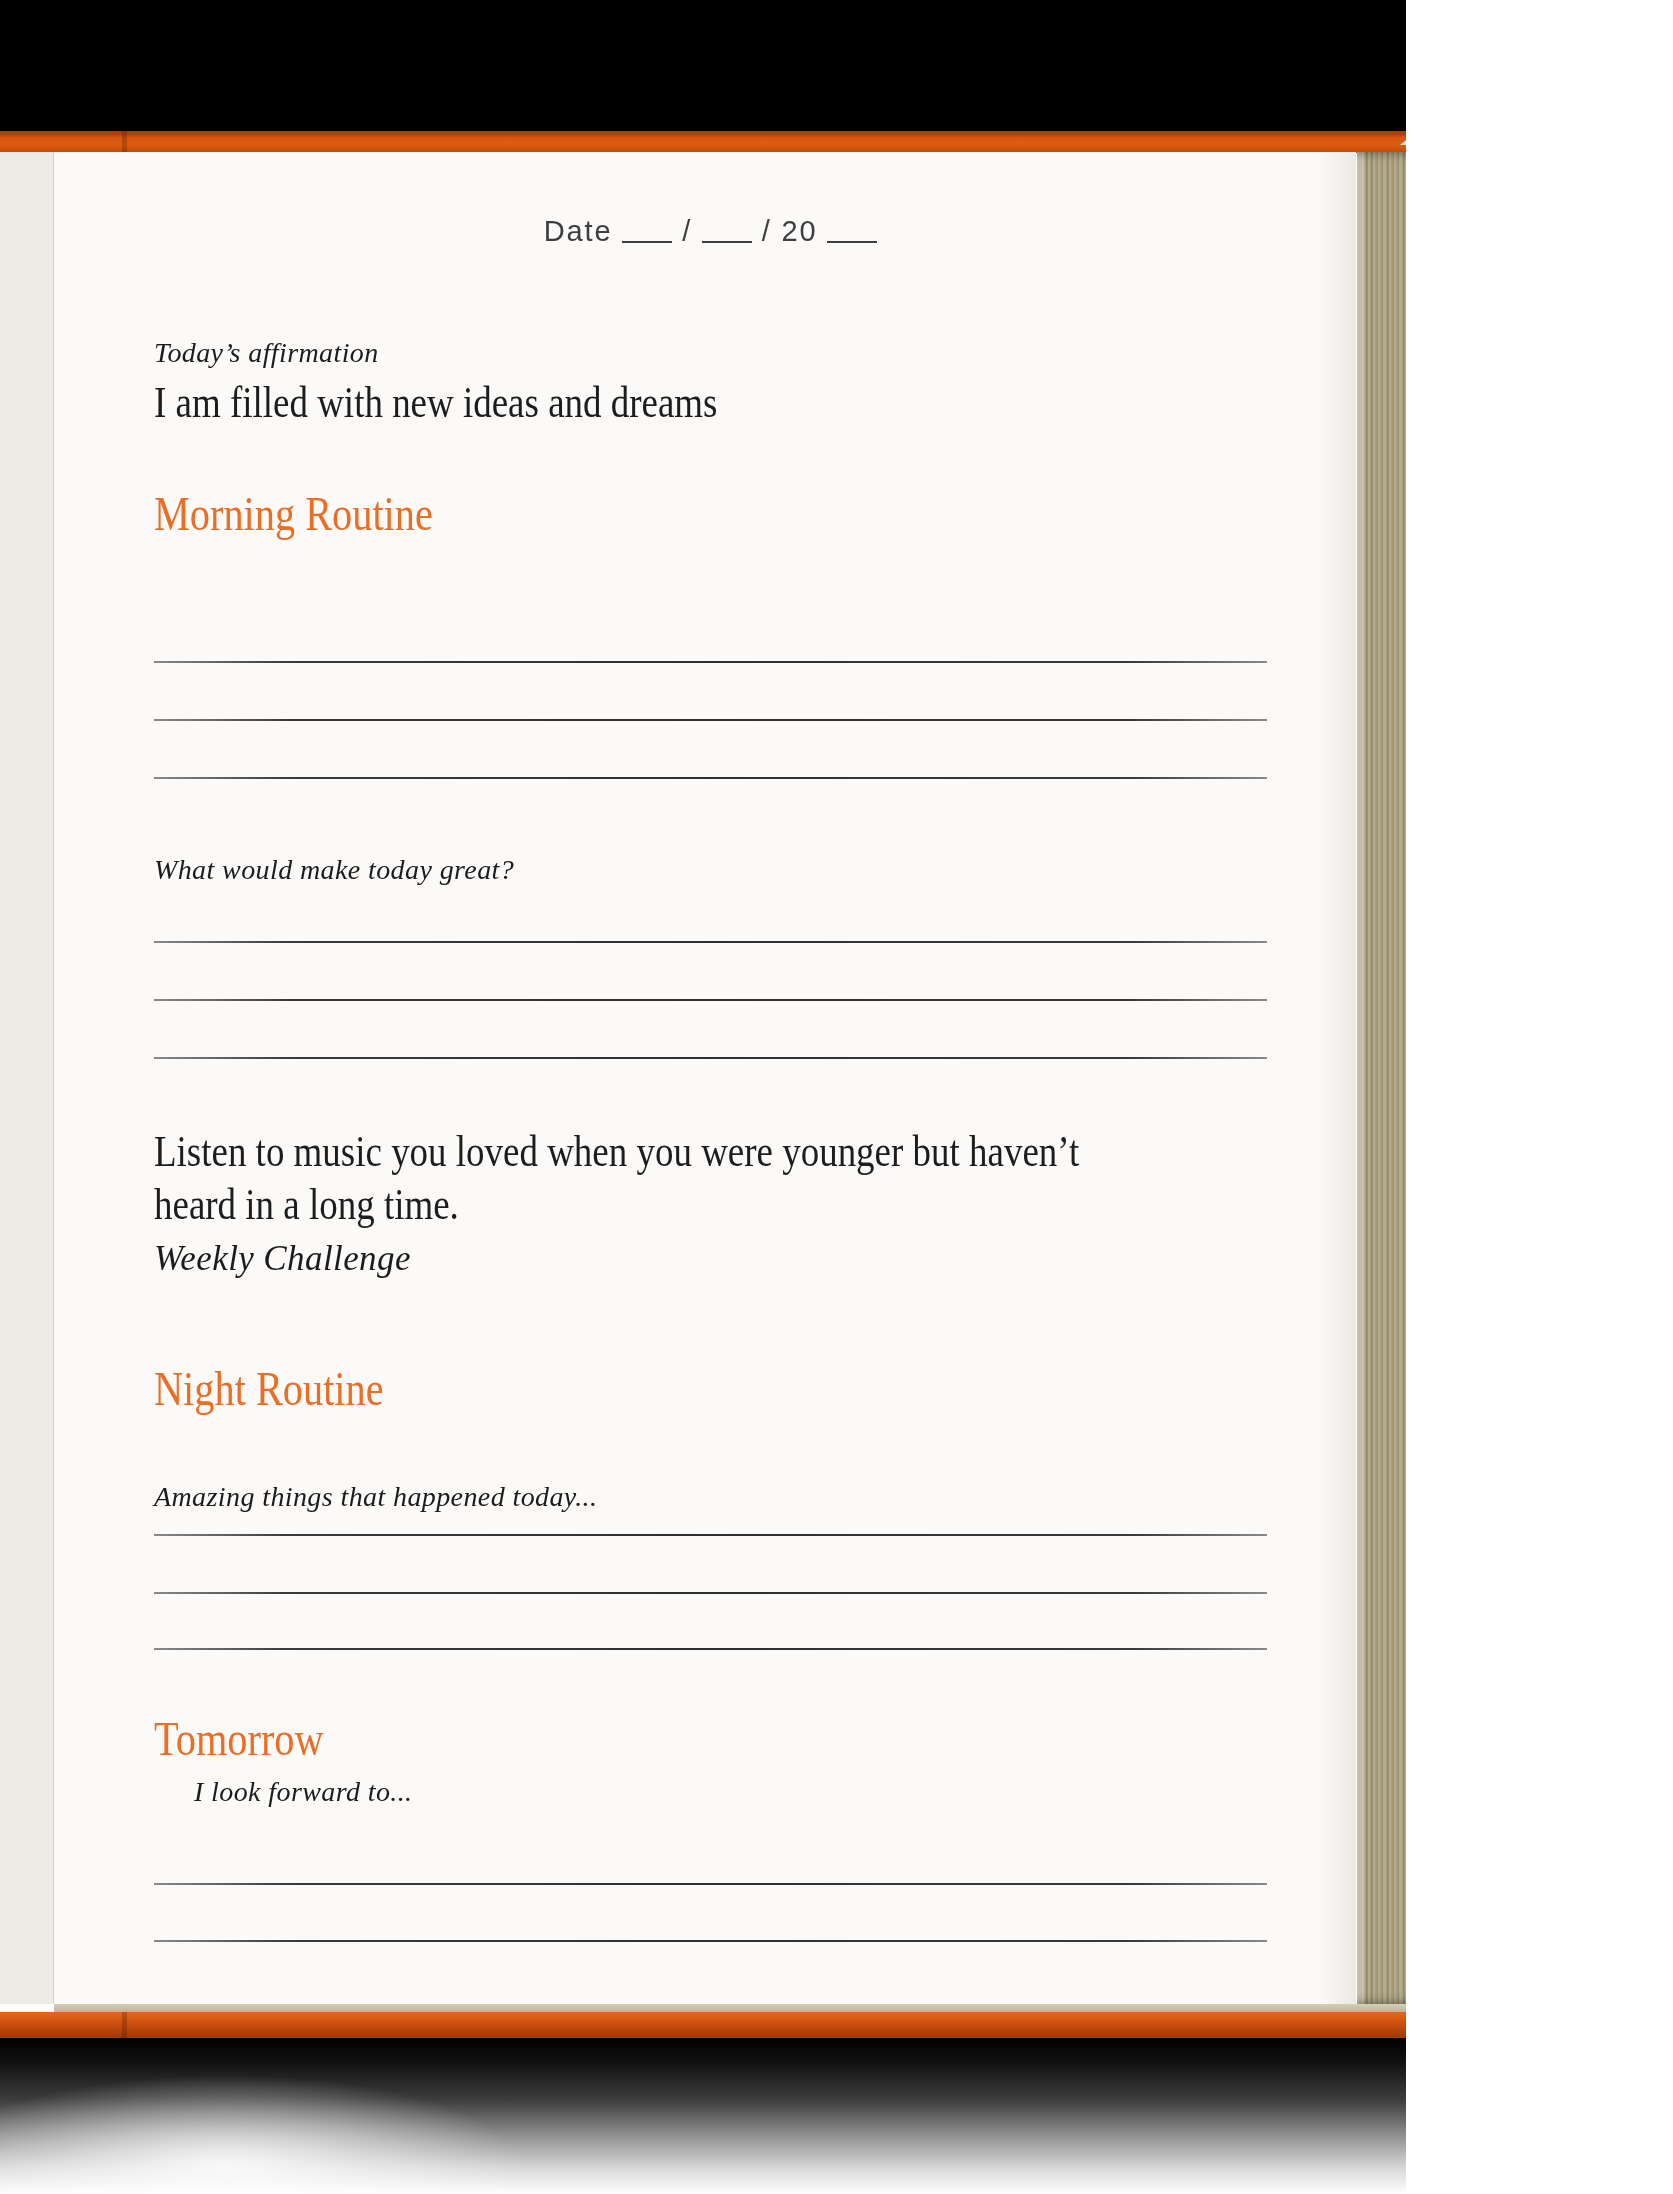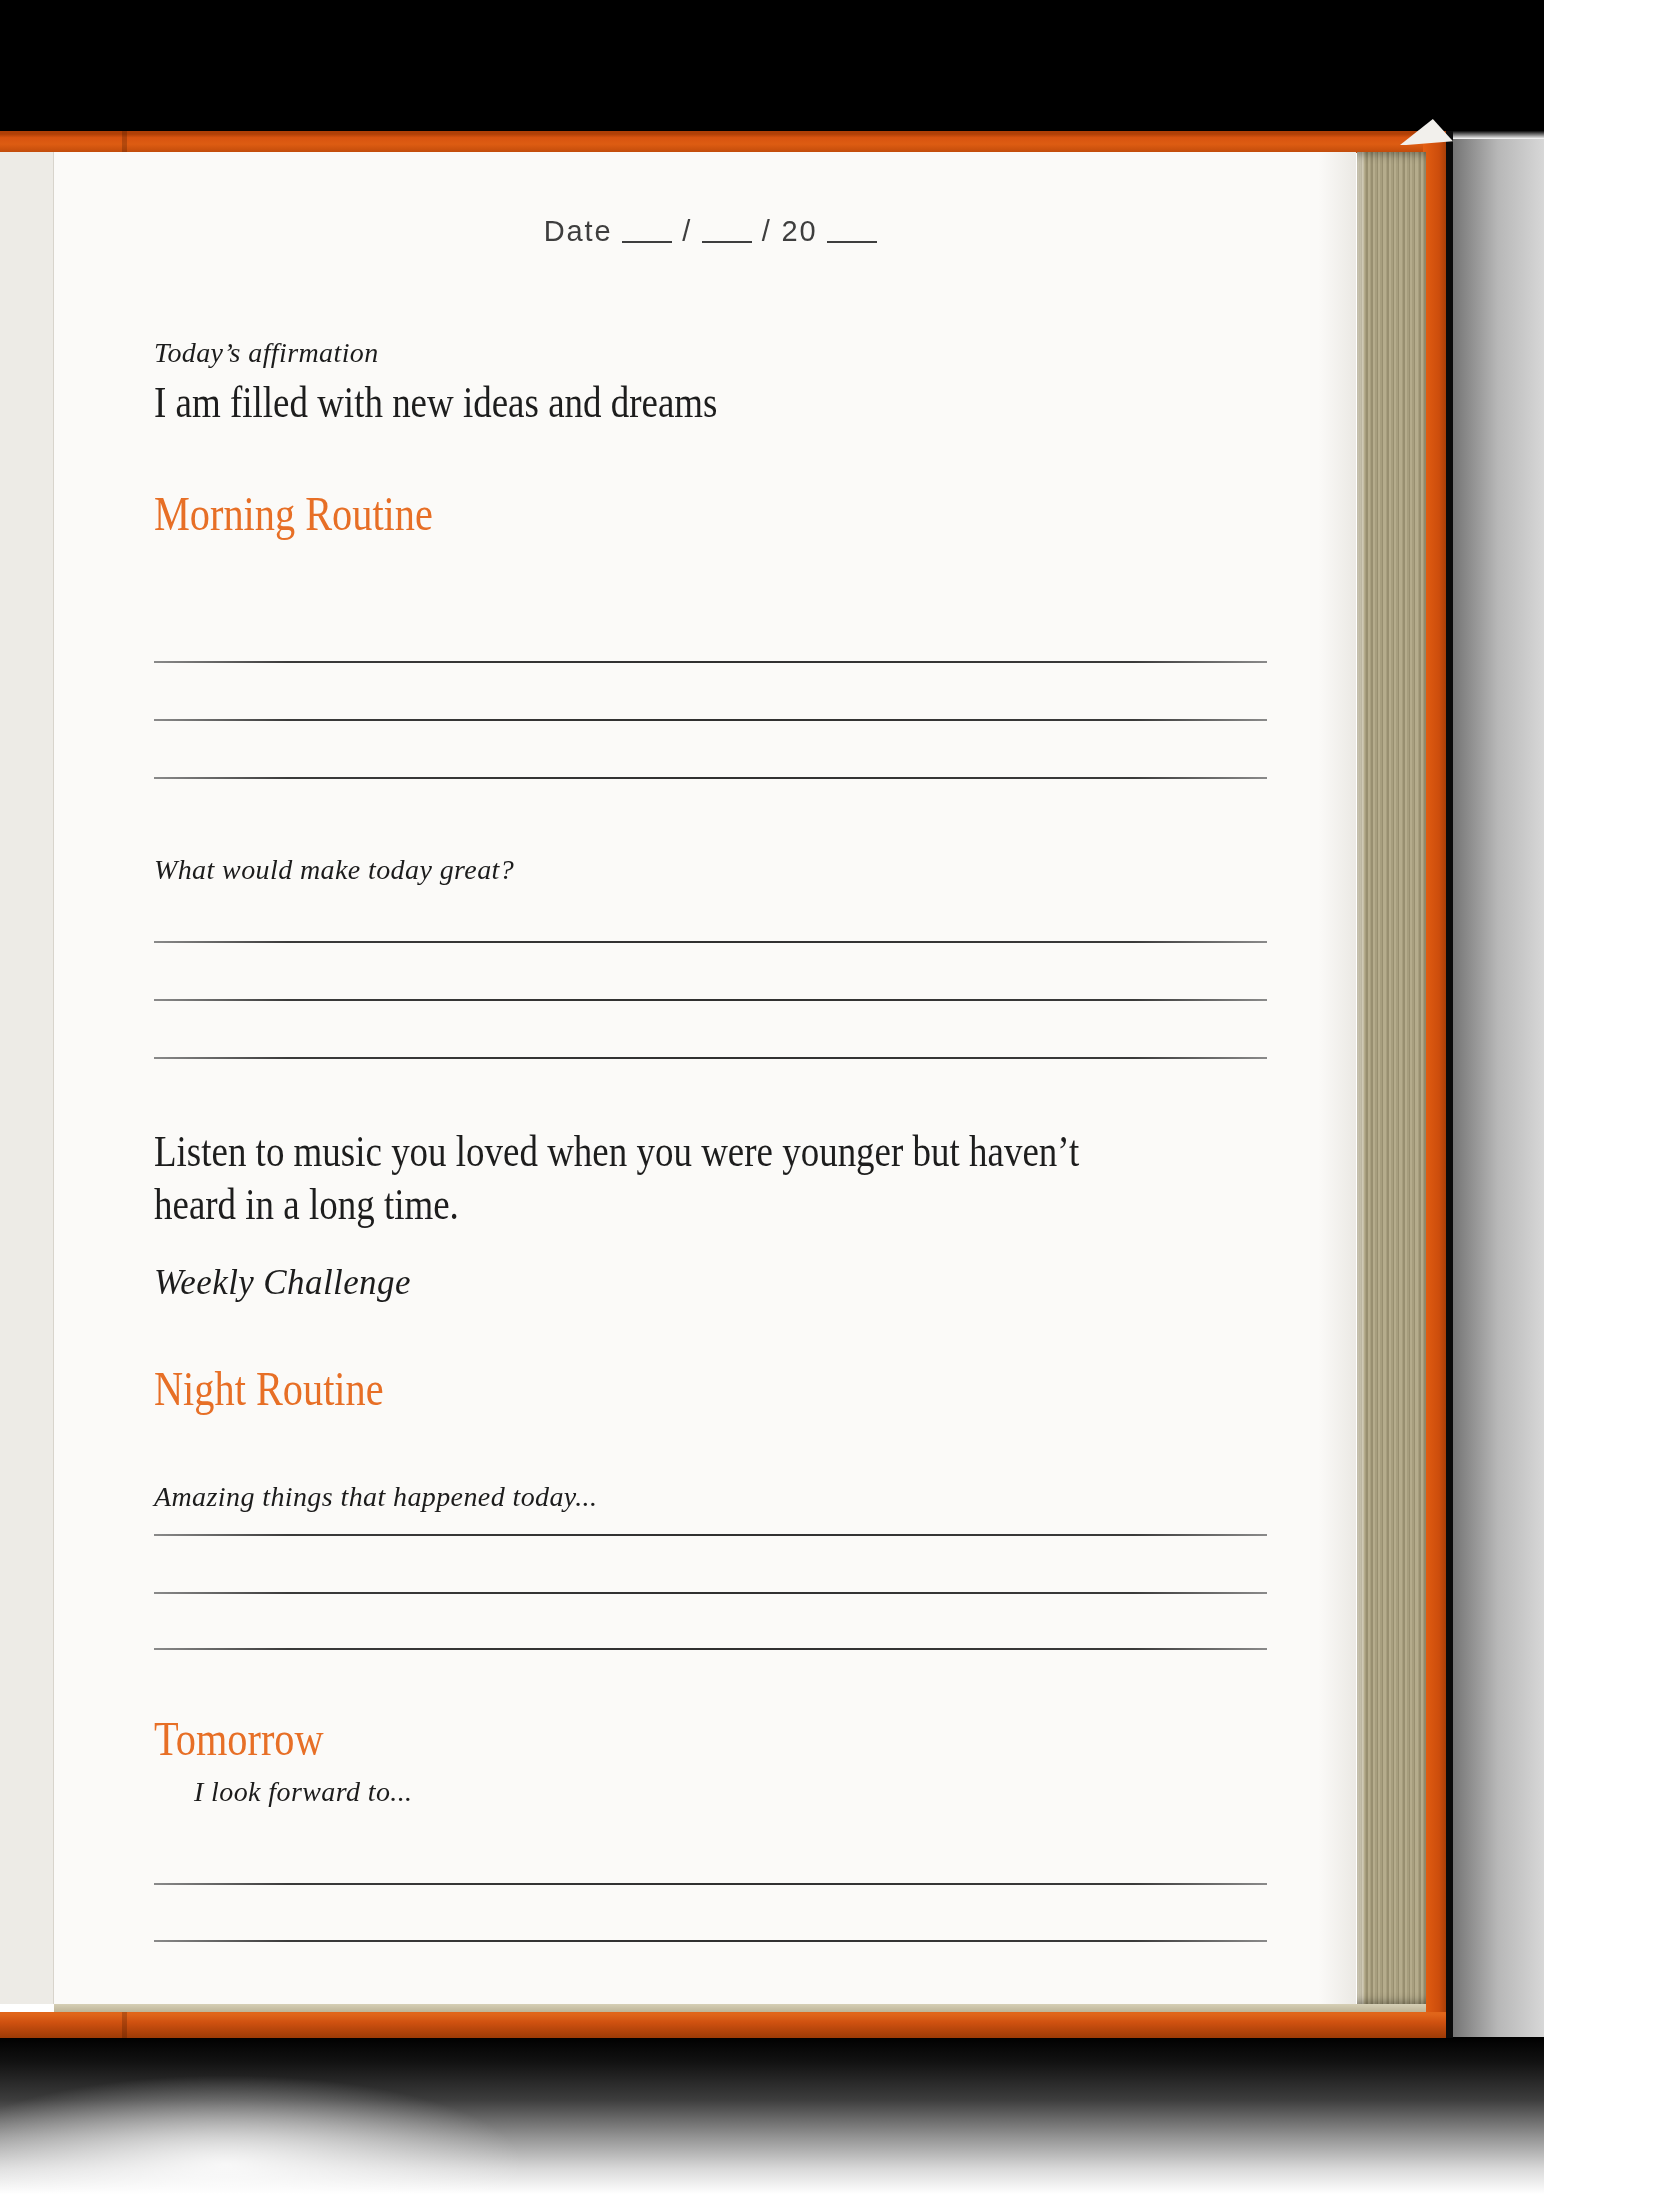--- a/index.html
+++ b/index.html
@@ -1,16 +1,16 @@
 <!DOCTYPE html>
 <html style="font-size:12px"><head>
 <meta charset="utf-8">
 <style>
   html,body{margin:0;padding:0;background:#ffffff;}
-  .scene{position:relative;width:1544px;height:2194px;background:#ffffff;overflow:hidden;
+  .scene{position:relative;width:1406px;height:2194px;background:#ffffff;overflow:hidden;
          font-family:"Liberation Serif",serif;}
 
   
   .backdrop-top{position:absolute;left:0;top:0;width:1674px;height:139px;
     background:linear-gradient(180deg,#000 0 94%,rgba(0,0,0,0) 100%);}
   .backdrop-right{position:absolute;left:1453px;top:139px;width:220px;height:1898px;
     background:linear-gradient(90deg,rgba(25,25,25,.60) 0,rgba(45,45,45,.34) 45px,
                rgba(90,90,90,.15) 113px,rgba(255,255,255,0) 220px),#ffffff;}
   .backdrop-bottom{position:absolute;left:0;top:2037px;width:1674px;height:157px;
     background:radial-gradient(ellipse 423px 128px at 226px 128px,rgba(255,255,255,.85),rgba(255,255,255,0) 70%),
@@ -58,21 +58,21 @@
   .weekly{font-size:35px;}
 
   .rule{position:absolute;left:100px;width:1113px;height:1.5px;
     background:linear-gradient(90deg,#8a8a8a,#3a3a3a 12%,#303030 50%,#3a3a3a 88%,#8a8a8a);}
 
   .t-afflabel{top:186px;} .t-afftext{top:225px;}
   .t-morning{top:337px;} .t-grateful{top:398px;}
   .rA1{top:509px;} .rA2{top:567px;} .rA3{top:625px;}
   .t-great{top:679px;margin-top:24px;}
   .rB1{top:789px;} .rB2{top:847px;} .rB3{top:905px;}
-  .t-challenge{top:973px;} .t-weekly{top:1112px;}
+  .t-challenge{top:973px;} .t-weekly{top:1088px;}
   .t-night{top:1212px;} .t-amazing{top:1330px;}
   .rC1{top:1382px;} .rC2{top:1440px;} .rC3{top:1496px;}
   .t-tomorrow{top:1562px;} .t-forward{top:1625px;margin-left:40px;}
   .rD1{top:1731px;} .rD2{top:1788px;}
 </style>
 </head>
 <body>
 
 <div class="scene">
 

